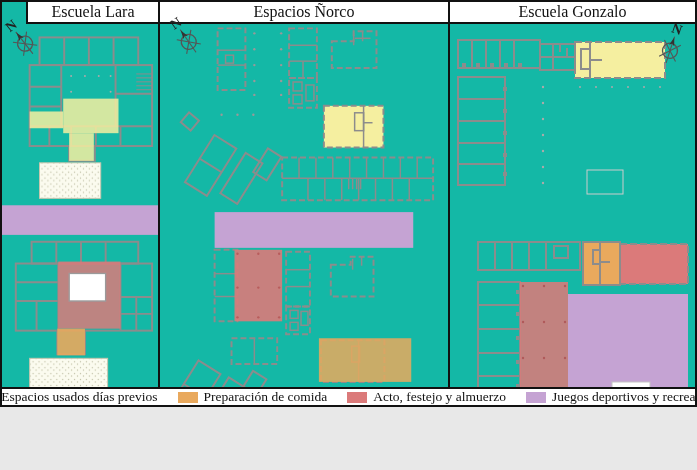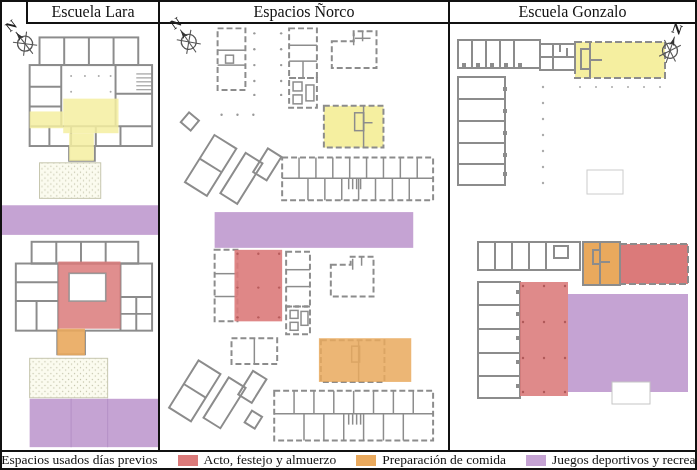--- a/index.html
+++ b/index.html
@@ -1,18 +1,18 @@
 <!DOCTYPE html>
 <html><head>
 <meta charset="utf-8">
 <style>
   html,body{margin:0;padding:0;background:#e8e8e8;}
   .figure{
-    position:relative;width:697px;height:470px;box-sizing:border-box;
-    border:2px solid #111;background:#ffffff;overflow:hidden;
+    position:relative;width:697px;height:407px;box-sizing:border-box;
+    border:2px solid #111;background:#14b8a6;overflow:hidden;
     font-family:"Liberation Serif", serif;color:#111;
   }
   .panel{position:absolute;top:0;height:448px;box-sizing:border-box;}
   .panel-lara{left:0;width:158px;border-right:2px solid #111;}
   .panel-norco{left:158px;width:290px;border-right:2px solid #111;}
   .panel-gonzalo{left:448px;width:245px;border-radius:17px;}
   .plan-svg{position:absolute;left:0;top:0;width:100%;height:448px;display:block;}
   .panel-title{
     position:absolute;top:0;height:20px;line-height:20px;font-size:16px;
     text-align:center;border-bottom:2px solid #111;background:#fff;z-index:5;
@@ -429,26 +429,26 @@
       </svg>
     </div>
   </div>
 
   <div class="legend">
     <div class="legend-item">
       <span class="swatch" style="background-color: rgb(245, 239, 160);"></span>
       <span>Espacios usados días previos</span>
     </div>
     <div class="legend-item">
+      <span class="swatch" style="background-color: rgb(233, 169, 93);"></span>
+      <span>Preparación de comida</span>
+    </div>
+    <div class="legend-item">
       <span class="swatch" style="background-color: rgb(219, 122, 122);"></span>
       <span>Acto, festejo y almuerzo</span>
-    </div>
-    <div class="legend-item">
-      <span class="swatch" style="background-color: rgb(233, 169, 93);"></span>
-      <span>Preparación de comida</span>
     </div>
     <div class="legend-item">
       <span class="swatch" style="background-color: rgb(197, 163, 211);"></span>
       <span>Juegos deportivos y recreativos</span>
     </div>
   </div>
 
 </div>
 
 </body></html>

